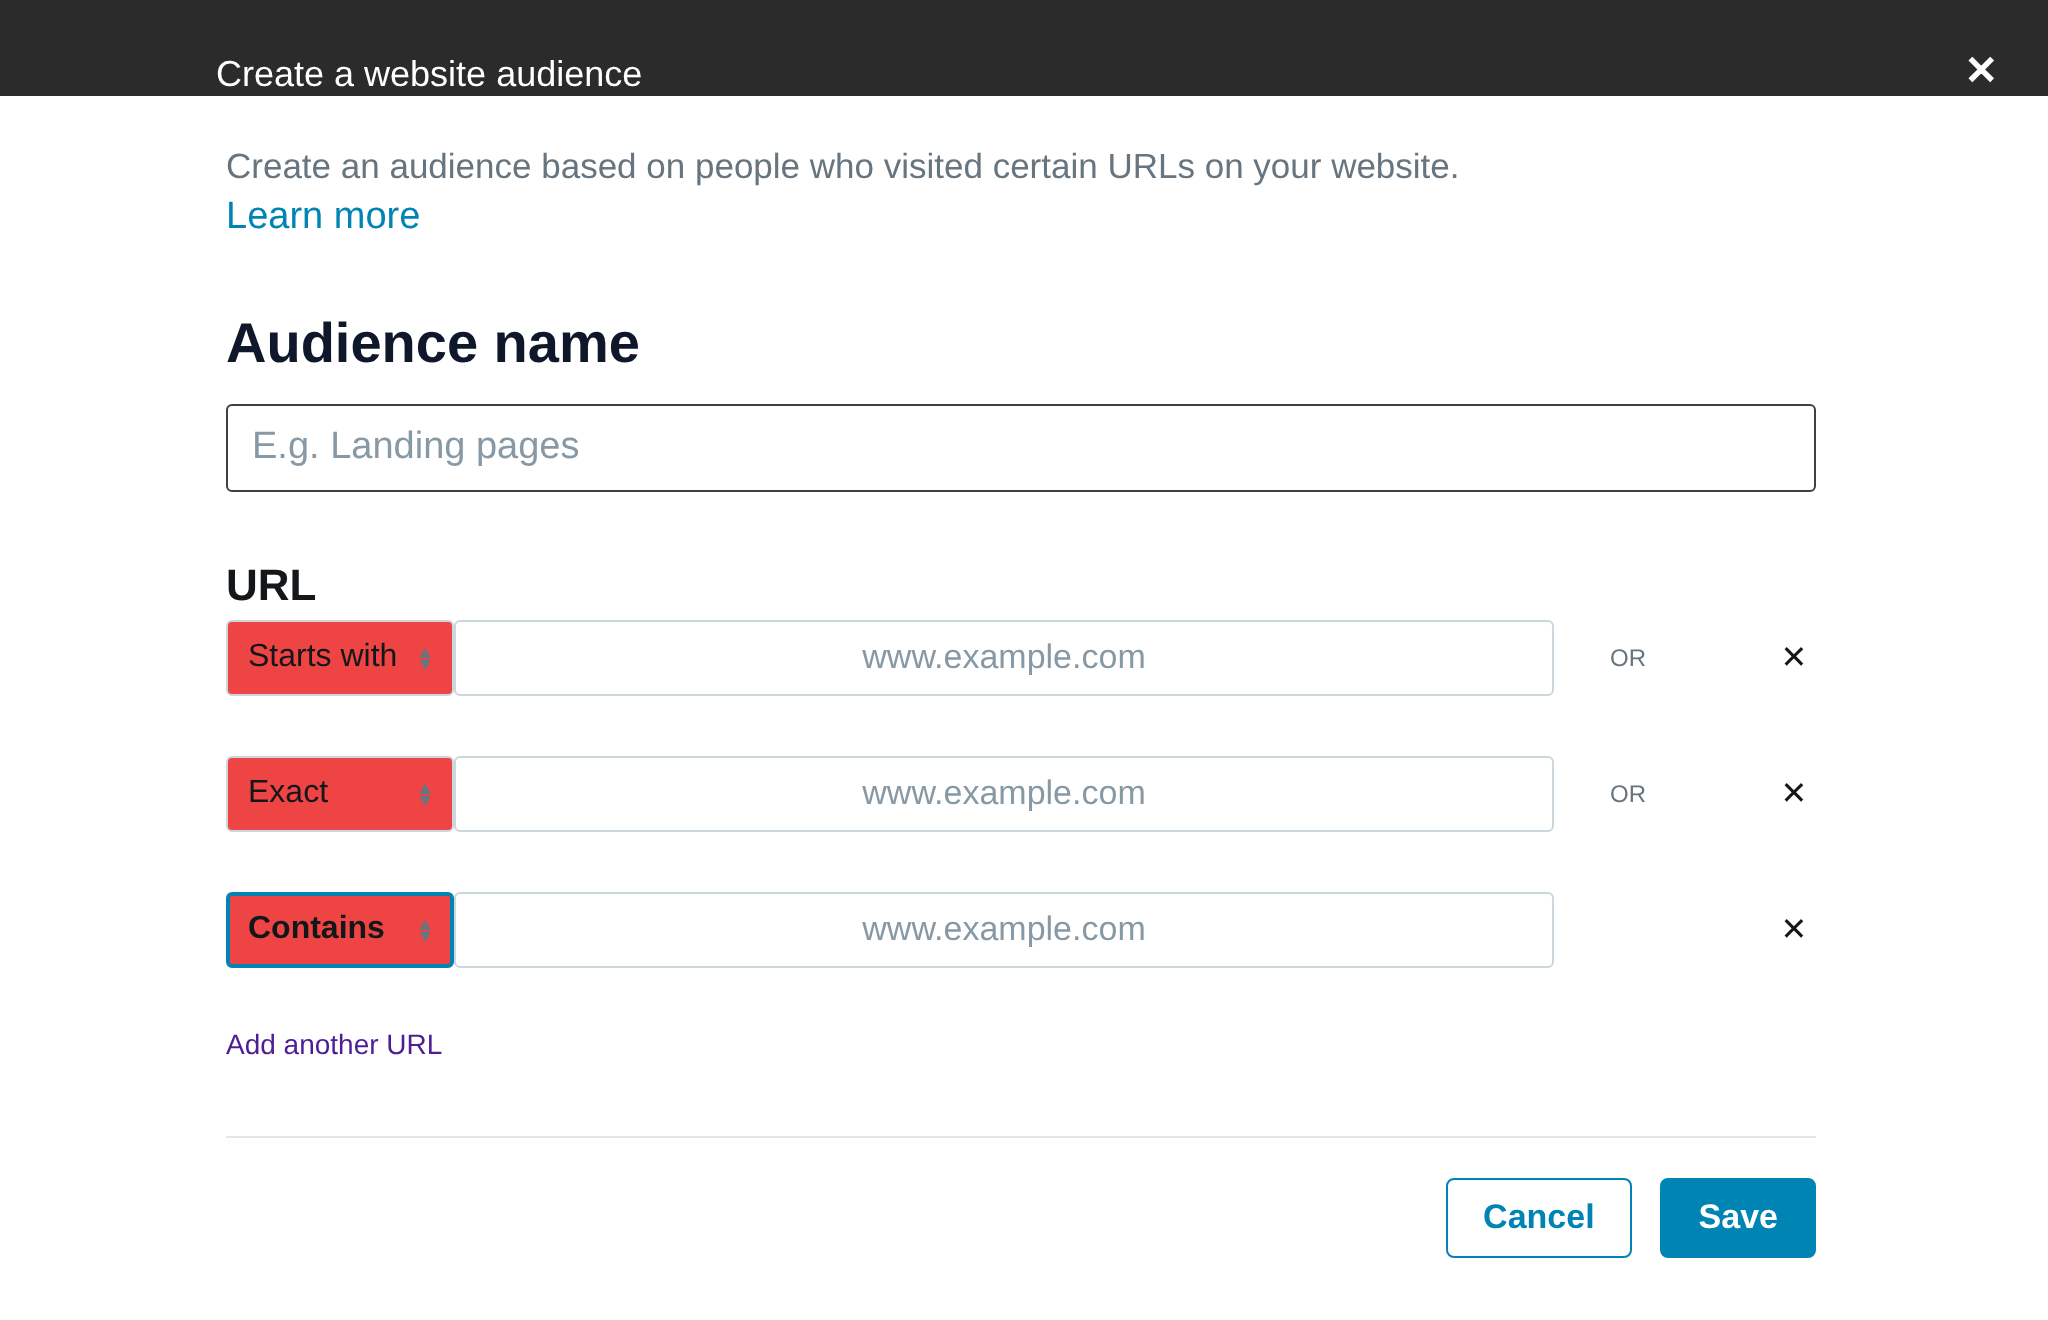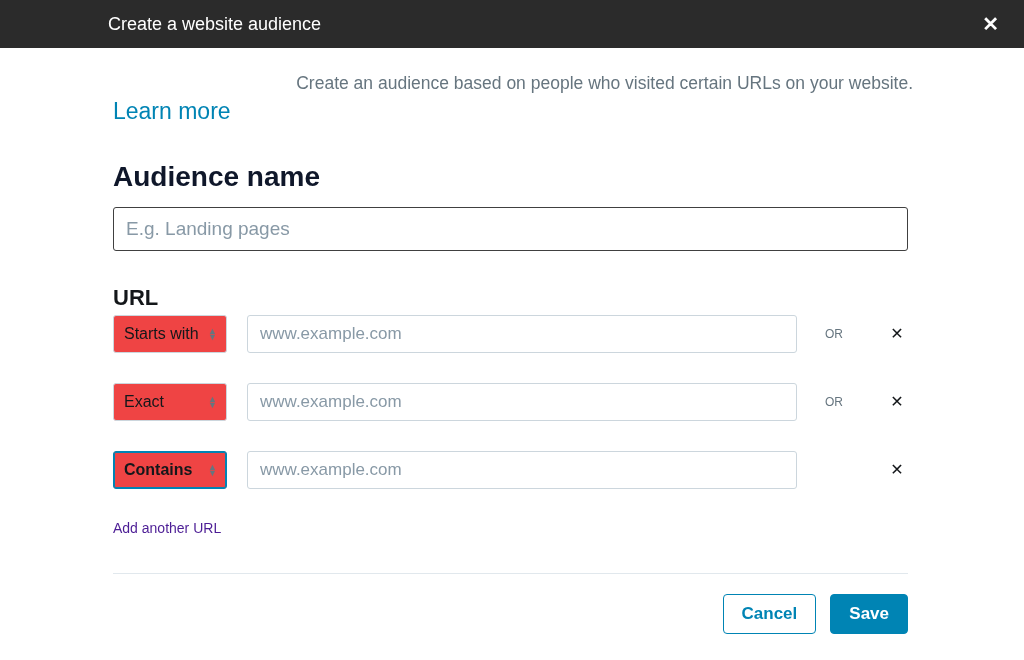--- a/index.html
+++ b/index.html
@@ -12,21 +12,21 @@
       background: #fff;
       width: 1024px;
       height: 660px;
       overflow: hidden;
     }
     .modal-header {
       background: #2b2b2b;
       color: #fff;
       height: 48px;
       display: flex;
-      align-items: center;
+      align-items: flex-end;
       padding: 0 20px 0 108px;
       justify-content: space-between;
     }
     .modal-title {
       font-size: 18px;
       font-weight: 400;
     }
     .close-x {
       font-size: 20px;
       font-weight: bold;
@@ -35,25 +35,24 @@
     }
     .content {
       padding: 24px 0 0 0;
       width: 800px;
       margin-left: 113px;
     }
     .intro-text {
       color: #66757f;
       font-size: 17.5px;
       line-height: 1.35;
-      text-align: right;
     }
     .learn-link {
       color: #0084b4;
-      font-size: 23px;
+      font-size: 19px;
       cursor: pointer;
       display: inline-block;
       margin-top: 2px;
     }
     .section-heading {
       font-size: 28px;
       font-weight: 700;
       color: #0f172a;
       margin-top: 36px;
       margin-bottom: 14px;
@@ -124,27 +123,27 @@
       transform: translateY(-50%);
       pointer-events: none;
       display: flex;
       flex-direction: column;
       line-height: 6px;
       font-size: 9px;
       color: #66757f;
     }
     .url-input {
       flex: 0 0 550px;
-      margin-left: 20px;
       height: 38px;
       border: 1px solid #ccd6dd;
       border-radius: 3px;
       padding: 0 12px;
       font-size: 17px;
       font-family: inherit;
+      text-align: center;
     }
     .url-input::placeholder {
       color: #8899a6;
     }
     .or-label {
       margin-left: 28px;
       color: #66757f;
       font-size: 12px;
       width: 50px;
     }

